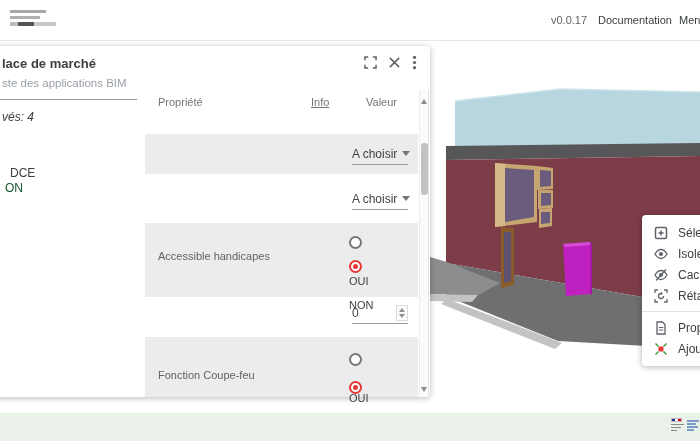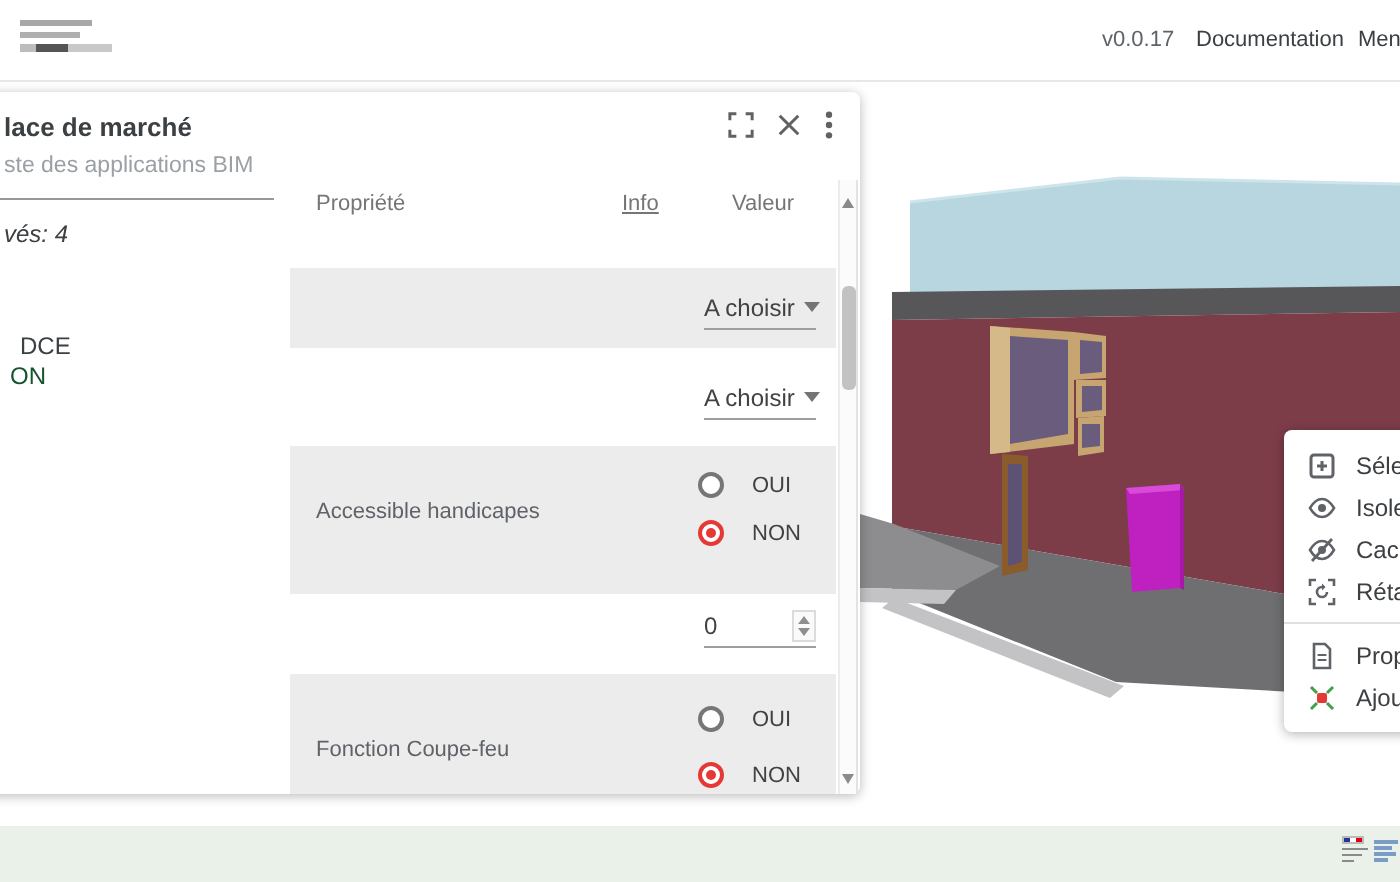--- a/index.html
+++ b/index.html
@@ -43,21 +43,21 @@
 
   .prow { position:absolute; left:145px; width:273px; }
   .prow.gray { background:#ececec; }
   .plabel { position:absolute; left:13px; font-size:11px; color:#5f6368; width:200px; line-height:14px; }
 
   .select { position:absolute; left:207px; width:56px; border-bottom:1px solid #9e9e9e; padding-bottom:3px;
             font-size:12px; color:#424242; cursor:pointer; white-space:nowrap; }
   .select .arr { display:inline-block; margin-left:5px; vertical-align:2px;
                  width:0; height:0; border-left:4px solid transparent; border-right:4px solid transparent; border-top:5px solid #757575; }
 
-  .radio-opt { position:absolute; left:204px; display:flex; align-items:flex-end; gap:14px; cursor:pointer; }
+  .radio-opt { position:absolute; left:204px; display:flex; align-items:flex-start; gap:26px; cursor:pointer;flex-direction:column; }
   .radio { position:relative; width:13px; height:13px; border:2px solid #767676; border-radius:50%; background:#fff; }
   .radio.sel { border-color:#e53935; }
   .radio.sel::after { content:""; position:absolute; left:2px; top:2px; width:5px; height:5px; background:#e53935; border-radius:50%; }
   .radio-lb { font-size:11px; color:#424242; }
 
   .numwrap { position:absolute; left:207px; width:56px; border-bottom:1px solid #9e9e9e; height:20px; }
   .numval { position:absolute; left:0; top:2px; font-size:12px; color:#424242; }
   .spinner { position:absolute; right:0; top:1px; width:12px; height:16px; border:1px solid #dcdcdc; background:#fafafa;
              display:flex; flex-direction:column; align-items:center; justify-content:center; gap:2px; cursor:pointer; }
   .spin-up { width:0; height:0; border-left:3px solid transparent; border-right:3px solid transparent; border-bottom:4px solid #8f8f8f; }

